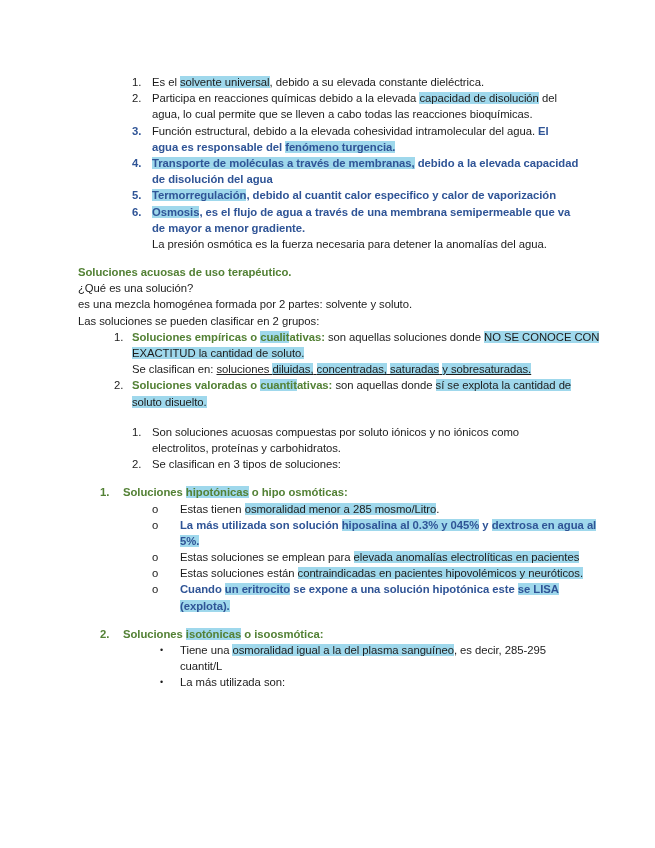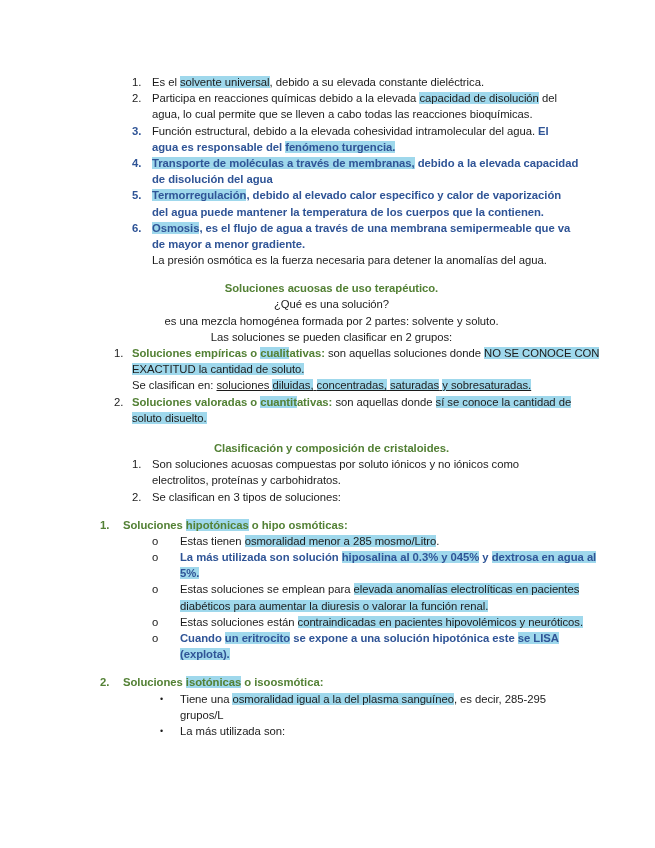--- a/index.html
+++ b/index.html
@@ -11,21 +11,21 @@
     box-sizing:border-box;
     width:655px;height:848px;
     padding:74px 70px 0 78px;
     font-size:11.3px;line-height:16.2px;
     color:#1c1c1c;letter-spacing:-0.05px;
   }
   .line{position:relative;white-space:nowrap;height:16.2px;}
   .marker{position:absolute;top:0;white-space:pre;}
   .runs span{white-space:pre;}
   
-  .lv-body{padding-left:0;text-align:center;}
+  .lv-body{padding-left:0;}
   .lv-l1,.lv-l1c{padding-left:74px;}
   .lv-l1 .marker{left:54px;}
   .lv-l2,.lv-l2c{padding-left:54px;}
   .lv-l2 .marker{left:36px;}
   .lv-l3{padding-left:45px;}
   .lv-l3 .marker{left:22px;}
   .lv-ob,.lv-db,.lv-bc{padding-left:102px;}
   .lv-ob .marker{left:74px;}
   .lv-db .marker{left:82px;font-size:9px;}
   
@@ -40,48 +40,45 @@
 <body>
 
 <div class="page" style="--blue: #2F5496; --green: #538135; --highlight: #9FD8EC; color: rgb(28, 28, 28);">
     <div class="line lv-l1"><span class="marker">1.</span><span class="runs"><span class="">Es el </span><span class=" hl">solvente universal</span><span class="">, debido a su elevada constante dieléctrica.</span></span></div>
     <div class="line lv-l1"><span class="marker">2.</span><span class="runs"><span class="">Participa en reacciones químicas debido a la elevada </span><span class=" hl">capacidad de disolución</span><span class=""> del</span></span></div>
     <div class="line lv-l1c"><span class="runs"><span class="">agua, lo cual permite que se lleven a cabo todas las reacciones bioquímicas.</span></span></div>
     <div class="line lv-l1"><span class="marker c-blue b">3.</span><span class="runs"><span class="">Función estructural, debido a la elevada cohesividad intramolecular del agua. </span><span class=" c-blue b">El</span></span></div>
     <div class="line lv-l1c"><span class="runs"><span class=" c-blue b">agua es responsable del </span><span class=" c-blue b hl">fenómeno turgencia.</span></span></div>
     <div class="line lv-l1"><span class="marker c-blue b">4.</span><span class="runs"><span class=" c-blue b hl">Transporte de moléculas a través de membranas,</span><span class=" c-blue b"> debido a la elevada capacidad</span></span></div>
     <div class="line lv-l1c"><span class="runs"><span class=" c-blue b">de disolución del agua</span></span></div>
-    <div class="line lv-l1"><span class="marker c-blue b">5.</span><span class="runs"><span class=" c-blue b hl">Termorregulación</span><span class=" c-blue b">, debido al elevado calor especifico y calor de vaporización</span></span></div>
-    <div class="line lv-l1c"><span class="runs"><span class=" c-blue b">del agua puede mantener la temperatura de los cuerpos que la contienen.</span></span></div>
+    <div class="line lv-l1"><span class="marker c-blue b">5.</span><span class="runs"><span class=" c-blue b hl">Termorregulación</span><span class=" c-blue b">, debido al cuantit calor especifico y calor de vaporización</span></span></div>
     <div class="line lv-l1"><span class="marker c-blue b">6.</span><span class="runs"><span class=" c-blue b hl">Osmosis</span><span class=" c-blue b">, es el flujo de agua a través de una membrana semipermeable que va</span></span></div>
     <div class="line lv-l1c"><span class="runs"><span class=" c-blue b">de mayor a menor gradiente.</span></span></div>
     <div class="line lv-l1c"><span class="runs"><span class="">La presión osmótica es la fuerza necesaria para detener la anomalías del agua.</span></span></div>
     <div class="gap" style="height: 12px;"></div>
     <div class="line lv-body"><span class="runs"><span class=" c-green b">Soluciones acuosas de uso terapéutico.</span></span></div>
     <div class="line lv-body"><span class="runs"><span class="">¿Qué es una solución?</span></span></div>
     <div class="line lv-body"><span class="runs"><span class="">es una mezcla homogénea formada por 2 partes: solvente y soluto.</span></span></div>
     <div class="line lv-body"><span class="runs"><span class="">Las soluciones se pueden clasificar en 2 grupos:</span></span></div>
     <div class="line lv-l2"><span class="marker">1.</span><span class="runs"><span class=" c-green b">Soluciones empíricas o </span><span class=" c-green b hl">cualit</span><span class=" c-green b">ativas:</span><span class=""> son aquellas soluciones donde </span><span class=" hl">NO SE CONOCE CON</span></span></div>
     <div class="line lv-l2c"><span class="runs"><span class=" hl">EXACTITUD la cantidad de soluto.</span></span></div>
     <div class="line lv-l2c"><span class="runs"><span class="">Se clasifican en: </span><span class=" u">soluciones </span><span class=" hl u">diluidas,</span><span class=" u"> </span><span class=" hl u">concentradas,</span><span class=" u"> </span><span class=" hl u">saturadas</span><span class=" u"> </span><span class=" hl u">y sobresaturadas.</span></span></div>
-    <div class="line lv-l2"><span class="marker">2.</span><span class="runs"><span class=" c-green b">Soluciones valoradas o </span><span class=" c-green b hl">cuantit</span><span class=" c-green b">ativas:</span><span class=""> son aquellas donde </span><span class=" hl">sí se conoce la cantidad de</span></span></div>
+    <div class="line lv-l2"><span class="marker">2.</span><span class="runs"><span class=" c-green b">Soluciones valoradas o </span><span class=" c-green b hl">cuantit</span><span class=" c-green b">ativas:</span><span class=""> son aquellas donde </span><span class=" hl">sí se explota la cantidad de</span></span></div>
     <div class="line lv-l2c"><span class="runs"><span class=" hl">soluto disuelto.</span></span></div>
     <div class="gap" style="height: 14px;"></div>
-    <div class="line lv-body"><span class="runs"><span class=" c-green b">Clasificación y composición de cristaloides.</span></span></div>
     <div class="line lv-l1"><span class="marker">1.</span><span class="runs"><span class="">Son soluciones acuosas compuestas por soluto iónicos y no iónicos como</span></span></div>
     <div class="line lv-l1c"><span class="runs"><span class="">electrolitos, proteínas y carbohidratos.</span></span></div>
     <div class="line lv-l1"><span class="marker">2.</span><span class="runs"><span class="">Se clasifican en 3 tipos de soluciones:</span></span></div>
     <div class="gap" style="height: 12px;"></div>
     <div class="line lv-l3"><span class="marker c-green b">1.</span><span class="runs"><span class=" c-green b">Soluciones </span><span class=" c-green b hl">hipotónicas</span><span class=" c-green b"> o hipo osmóticas:</span></span></div>
     <div class="line lv-ob"><span class="marker">o</span><span class="runs"><span class="">Estas tienen </span><span class=" hl">osmoralidad menor a 285 mosmo/Litro</span><span class="">.</span></span></div>
     <div class="line lv-ob"><span class="marker">o</span><span class="runs"><span class=" c-blue b">La más utilizada son solución </span><span class=" c-blue b hl">hiposalina al 0.3% y 045%</span><span class=" c-blue b"> y </span><span class=" c-blue b hl">dextrosa en agua al</span></span></div>
     <div class="line lv-bc"><span class="runs"><span class=" c-blue b hl">5%.</span></span></div>
     <div class="line lv-ob"><span class="marker">o</span><span class="runs"><span class="">Estas soluciones se emplean para </span><span class=" hl">elevada anomalías electrolíticas en pacientes</span></span></div>
-    <div class="line lv-bc"><span class="runs"><span class=" hl">diabéticos para aumentar la diuresis o valorar la función renal.</span></span></div>
     <div class="line lv-ob"><span class="marker">o</span><span class="runs"><span class="">Estas soluciones están </span><span class=" hl">contraindicadas en pacientes hipovolémicos y neuróticos.</span></span></div>
     <div class="line lv-ob"><span class="marker">o</span><span class="runs"><span class=" c-blue b">Cuando </span><span class=" c-blue b hl">un eritrocito</span><span class=" c-blue b"> se expone a una solución hipotónica este </span><span class=" c-blue b hl">se LISA</span></span></div>
     <div class="line lv-bc"><span class="runs"><span class=" c-blue b hl">(explota).</span></span></div>
     <div class="gap" style="height: 12px;"></div>
     <div class="line lv-l3"><span class="marker c-green b">2.</span><span class="runs"><span class=" c-green b">Soluciones </span><span class=" c-green b hl">isotónicas</span><span class=" c-green b"> o isoosmótica:</span></span></div>
     <div class="line lv-db"><span class="marker">•</span><span class="runs"><span class="">Tiene una </span><span class=" hl">osmoralidad igual a la del plasma sanguíneo</span><span class="">, es decir, 285-295</span></span></div>
-    <div class="line lv-bc"><span class="runs"><span class="">grupos/L</span></span></div>
+    <div class="line lv-bc"><span class="runs"><span class="">cuantit/L</span></span></div>
     <div class="line lv-db"><span class="marker">•</span><span class="runs"><span class="">La más utilizada son:</span></span></div>
   </div>
 
 </body></html>

